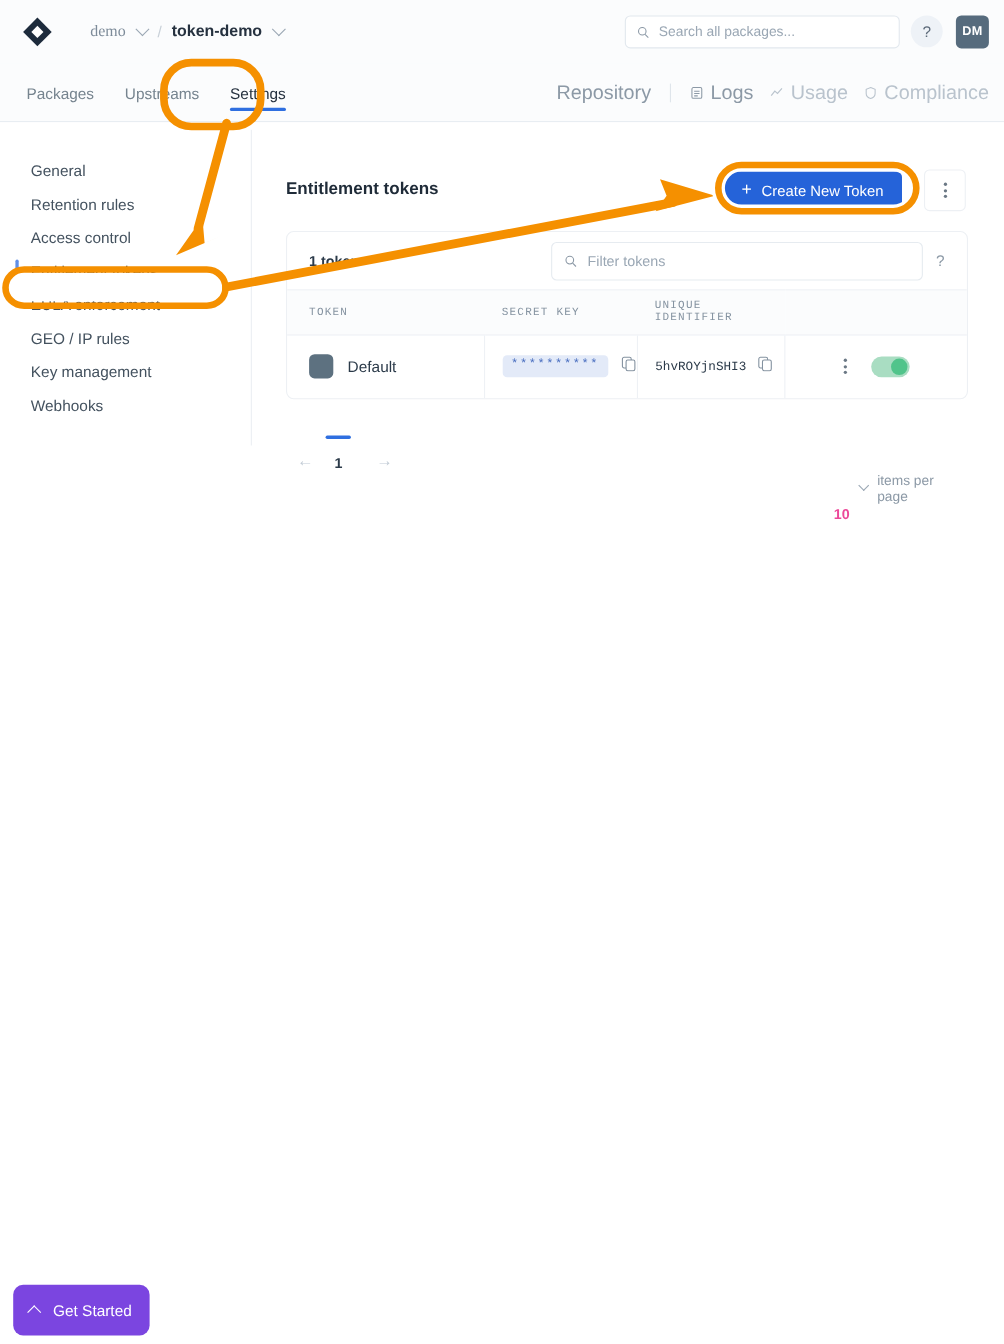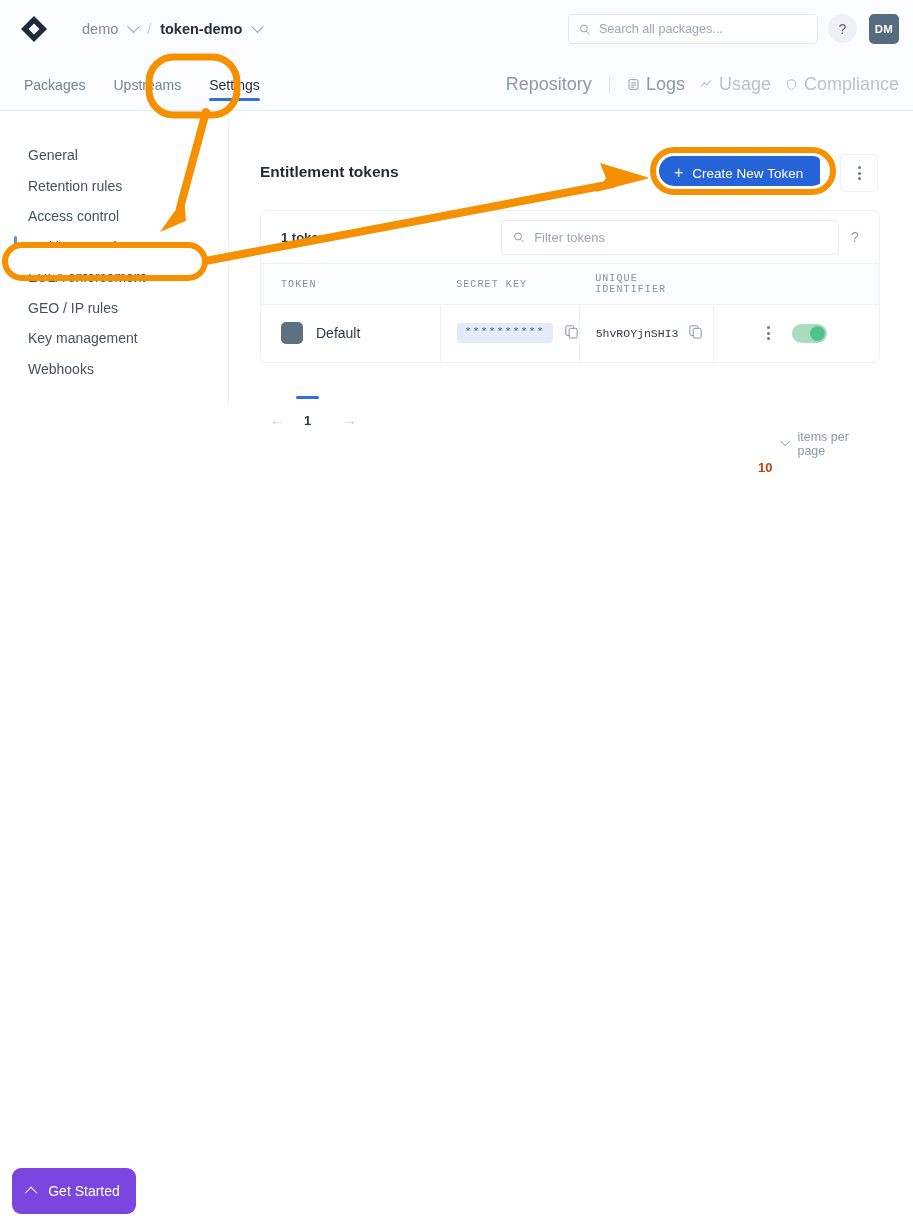--- a/index.html
+++ b/index.html
@@ -13,21 +13,21 @@
   .page { position: relative; width: 913px; height: 1222px; }
 
   
   .topbar {
     position: absolute; left: 0; top: 0; width: 913px; height: 58px;
     background: #fbfcfd;
     display: flex; align-items: center;
   }
   .logo { margin-left: 18px; width: 32px; height: 32px; display:flex; align-items:center; justify-content:center; }
   .breadcrumb { display: flex; align-items: center; margin-left: 32px; }
-  .bc-org { font-size: 14.5px; color: #7d8b99; }
+  .bc-org { font-size: 14.5px; color: #7d8b99; font-family: Liberation Serif, serif; }
   .bc-repo { font-size: 14.5px; color: #25313f; font-weight: 700; }
   .bc-sep { font-size: 14px; color: #c8d0d8; margin: 0 9px; }
   .chev {
     display:inline-block; width:9px; height:9px; margin-left: 11px;
     border-right: 1.6px solid #9aa7b4; border-bottom: 1.6px solid #9aa7b4;
     transform: rotate(45deg) translate(-2px,-2px);
   }
   .search-wrap {
     position: absolute; left: 568px; top: 14px;
     width: 250px; height: 30px;
@@ -177,21 +177,21 @@
   .pg-next { left: 82px; top: 6px; }
   .pg-num {
     position: absolute; left: 44px; top: 8px;
     font-size: 13px; color: #2b3a49; font-weight: 600;
   }
   .pg-num::after {
     content: ""; position: absolute; left: -8px; right: -8px; top: -17px;
     height: 3px; background: #2f6fe0; border-radius: 2px;
   }
   .pg-size { position: absolute; left: 498px; top: 7px; display: flex; align-items: center; gap: 9px; }
-  .pg-size .val { font-size: 13px; color: #c2410c; font-weight: 600; margin-top: 48px; }
+  .pg-size .val { font-size: 13px; color: #ec4899; font-weight: 600; margin-top: 48px; }
   .pg-size .lbl { font-size: 12.5px; color: #8c99a6; }
   .chev-sm {
     display:inline-block; width:7px; height:7px;
     border-right: 1.5px solid #9aa7b4; border-bottom: 1.5px solid #9aa7b4;
     transform: rotate(45deg) translate(-1px,-2px);
   }
 
   
   .get-started {
     position: absolute; left: 12px; top: 1168px;

